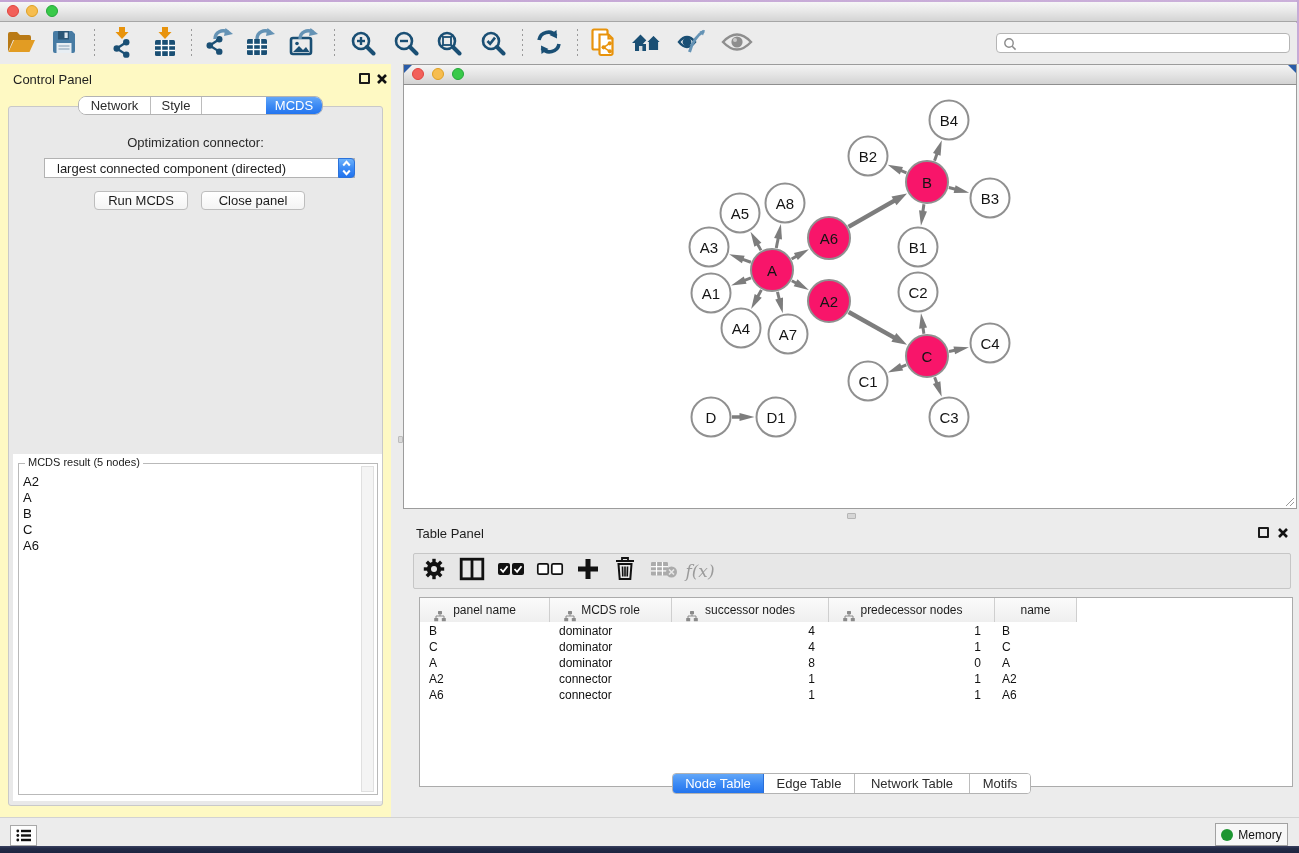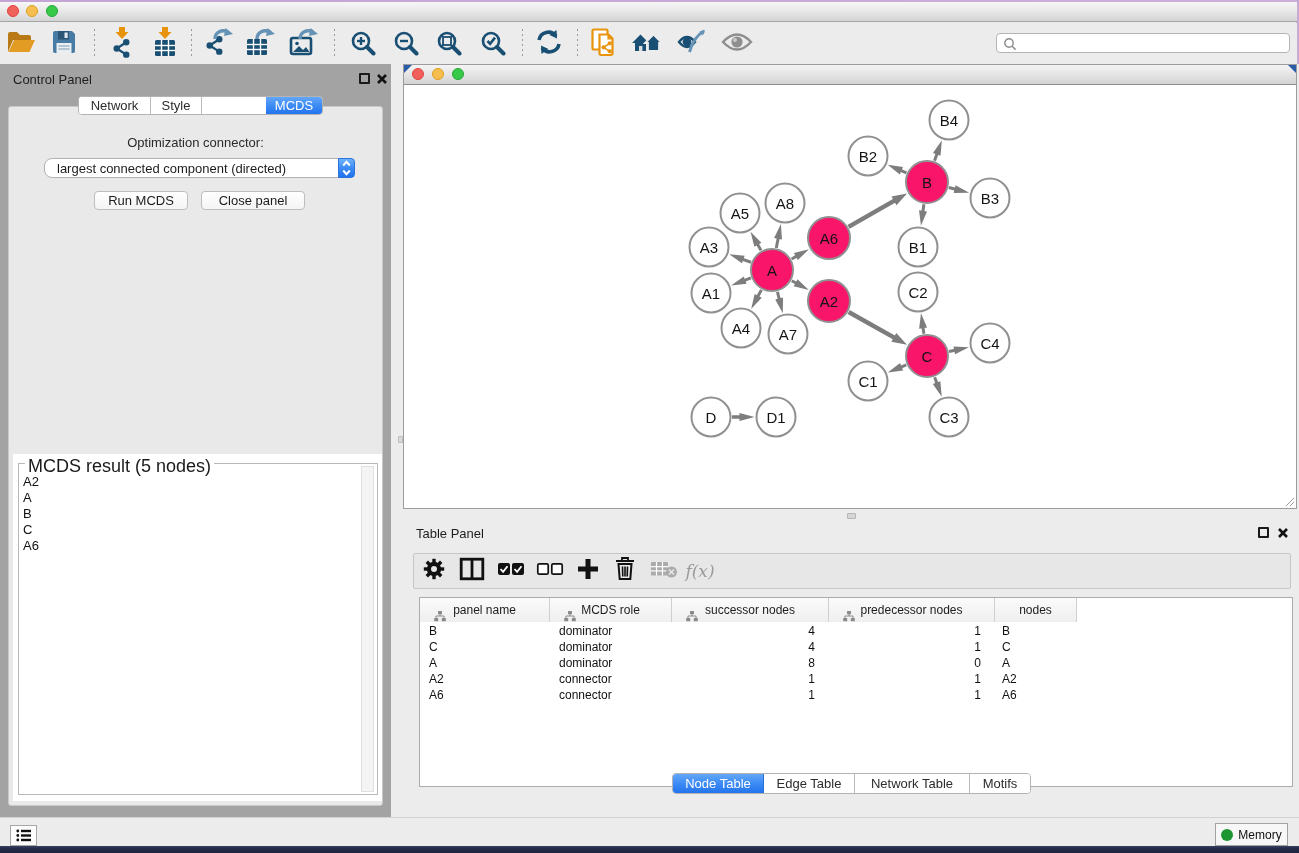--- a/index.html
+++ b/index.html
@@ -36,60 +36,60 @@
   #toolbar { left:0; top:23px; width:1297px; height:41px; background:#ececec; }
   .tb-btn { position:absolute; top:6px; width:34px; height:30px;
     display:flex; align-items:center; justify-content:center; }
   .tb-sep { position:absolute; top:6px; width:1px; height:30px;
     background-image:repeating-linear-gradient(180deg,#9a9a9a 0 2px,transparent 2px 5px); }
   #search-box { left:996px; top:10px; width:294px; height:20px;
     background:#fff; border:1px solid #b5b5b5; border-radius:4px; }
   #search-box svg { position:absolute; left:6px; top:3px; }
 
   
-  #control-panel { left:0; top:64px; width:391px; height:753px; background:#a3a3a3; }
+  #control-panel { left:0; top:64px; width:391px; height:753px; background:#fef9c3; }
   .panel-title { font-size:13px; color:#1e1e1e; }
   #control-panel .panel-title { position:absolute; left:13px; top:8px; }
   .float-btn { position:absolute; width:11px; height:11px; border:2px solid #1a1a1a; border-radius:1px; }
   .close-btn { position:absolute; width:12px; height:12px; }
   .close-btn svg { display:block; }
   #cp-float { left:359px; top:9px; }
   #cp-close { left:376px; top:9px; }
 
   .segctl { position:absolute; display:flex; height:19px;
     border:1px solid #b3b3b3; border-radius:4px; background:#fff; overflow:hidden; }
   .seg { height:100%; display:flex; align-items:center; justify-content:center;
     font-size:13px; color:#2c2c2c; background:#fff; border-right:1px solid #bcbcbc; }
   .seg:last-child { border-right:none; }
   .seg.active { background:linear-gradient(180deg,#63a7f8 0%,#3d8bf4 50%,#2374ee 100%);
     color:#fff; border-right-color:#2a6fd8; }
-  #cp-tabs { left:78px; top:32px; }
+  #cp-tabs { left:78px; top:32px;border-radius:8px; }
 
   #cp-inner { position:absolute; left:8px; top:42px; width:375px; height:700px;
     background:#e9e9e9; border:1px solid #c9c9c9; border-radius:3px; }
   #opt-label { position:absolute; left:0; top:71px; width:391px; text-align:center;
     font-size:13px; color:#2a2a2a; }
   #opt-dropdown { position:absolute; left:44px; top:94px; width:311px; height:20px;
-    background:#fff; border:1px solid #b2b2b2; border-radius:8px; }
+    background:#fff; border:1px solid #b2b2b2; border-radius:0; }
   #opt-dropdown .dd-text { position:absolute; left:12px; top:2px; font-size:13px; color:#1c1c1c; }
   #opt-dropdown .dd-step { position:absolute; right:-1px; top:-1px; width:17px; height:20px;
     border-radius:0 4px 4px 0;
     background:linear-gradient(180deg,#6db2fb 0%,#3d8cf6 50%,#2173ee 100%);
     border:1px solid #2b72da; }
   .btn { position:absolute; height:19px; background:linear-gradient(180deg,#ffffff,#f4f4f4);
     border:1px solid #bdbdbd; border-radius:4px;
     font-size:13px; color:#1c1c1c; display:flex; align-items:center; justify-content:center; }
   #btn-run   { left:94px;  top:127px; width:94px; }
   #btn-close { left:201px; top:127px; width:104px; }
 
   #result-panel { position:absolute; left:13px; top:390px; width:369px; height:347px; background:#fff; }
   #result-box { position:absolute; left:5px; top:9px; width:360px; height:332px;
     border:1px solid #b9b9b9; }
   #result-box-label { position:absolute; left:6px; top:-8px; background:#fff;
-    padding:0 3px; font-size:18px; color:#1a1a1a; }
+    padding:0 3px; font-size:11px; color:#1a1a1a; }
   #result-list { position:absolute; left:3px; top:10px; width:340px; }
   #result-list .li { height:16px; line-height:16px; font-size:13px; color:#111; padding-left:1px; }
   #result-scroll { position:absolute; right:3px; top:2px; width:13px; height:326px;
     background:#f4f4f4; border:1px solid #e0e0e0; }
 
   
   #net-window { left:403px; top:64px; width:894px; height:445px; }
   #net-titlebar { position:absolute; left:0; top:0; width:894px; height:21px;
     background:linear-gradient(180deg,#f4f4f4 0%,#e6e6e6 45%,#d3d3d3 100%);
     border:1px solid #9c9c9c; border-bottom-color:#8e8e8e; }
@@ -596,21 +596,21 @@
             <svg width="12" height="11" viewBox="0 0 12 11">
     <rect x="4" y="0" width="4" height="3.2" rx="0.5" fill="#8a8a8a"></rect>
     <path d="M6 3 v2 M2 7 V5 h8 v2" fill="none" stroke="#8a8a8a" stroke-width="1"></path>
     <rect x="0.2" y="7" width="4" height="3.2" rx="0.5" fill="#8a8a8a"></rect>
     <rect x="7.8" y="7" width="4" height="3.2" rx="0.5" fill="#8a8a8a"></rect>
             </svg>
           </span>
           <span>predecessor nodes</span>
         </div>
         <div class="nt-hcell" style="width: 82px;">
-          <span>nodes</span>
+          <span>name</span>
         </div>
       </div>
     <div id="nt-rows">
         <div class="nt-row">
           <div class="nt-cell" style="width: 130px; padding-left: 9px;">B</div>
           <div class="nt-cell" style="width: 122px; padding-left: 9px;">dominator</div>
           <div class="nt-cell" style="width: 157px; text-align: right; padding-right: 14px;">4</div>
           <div class="nt-cell" style="width: 166px; text-align: right; padding-right: 14px;">1</div>
           <div class="nt-cell" style="width: 82px; padding-left: 7px;">B</div>
         </div>

